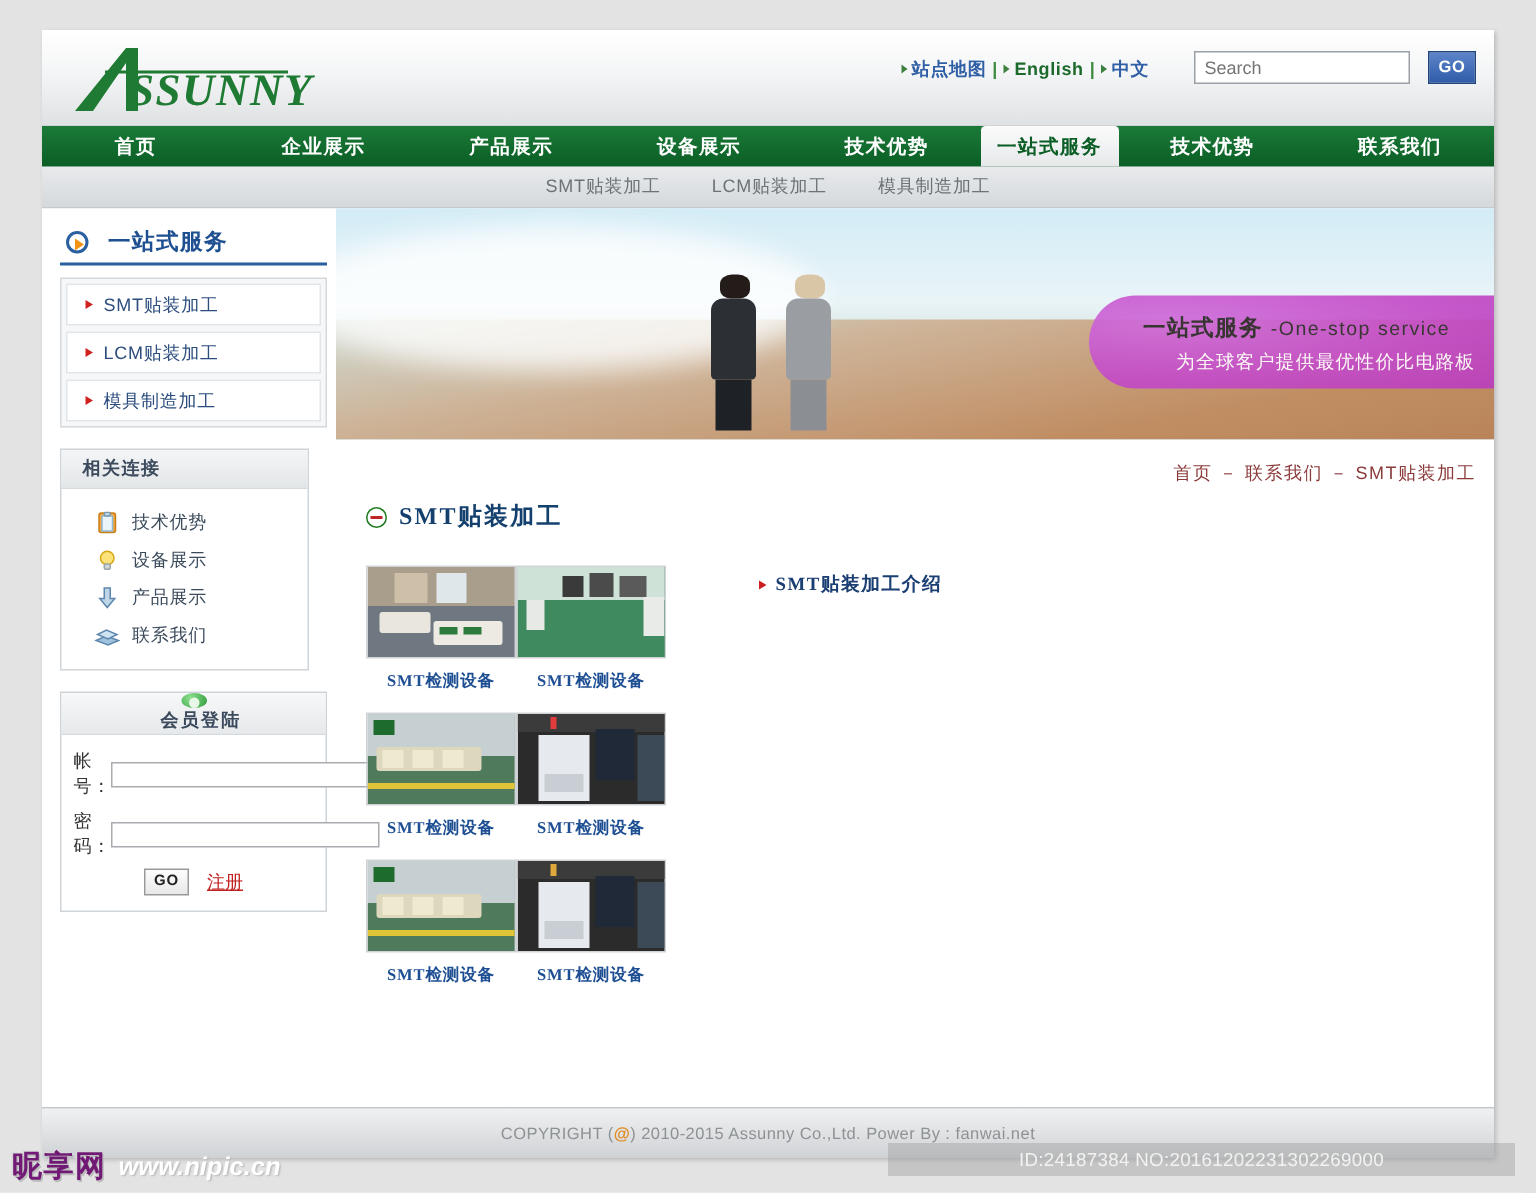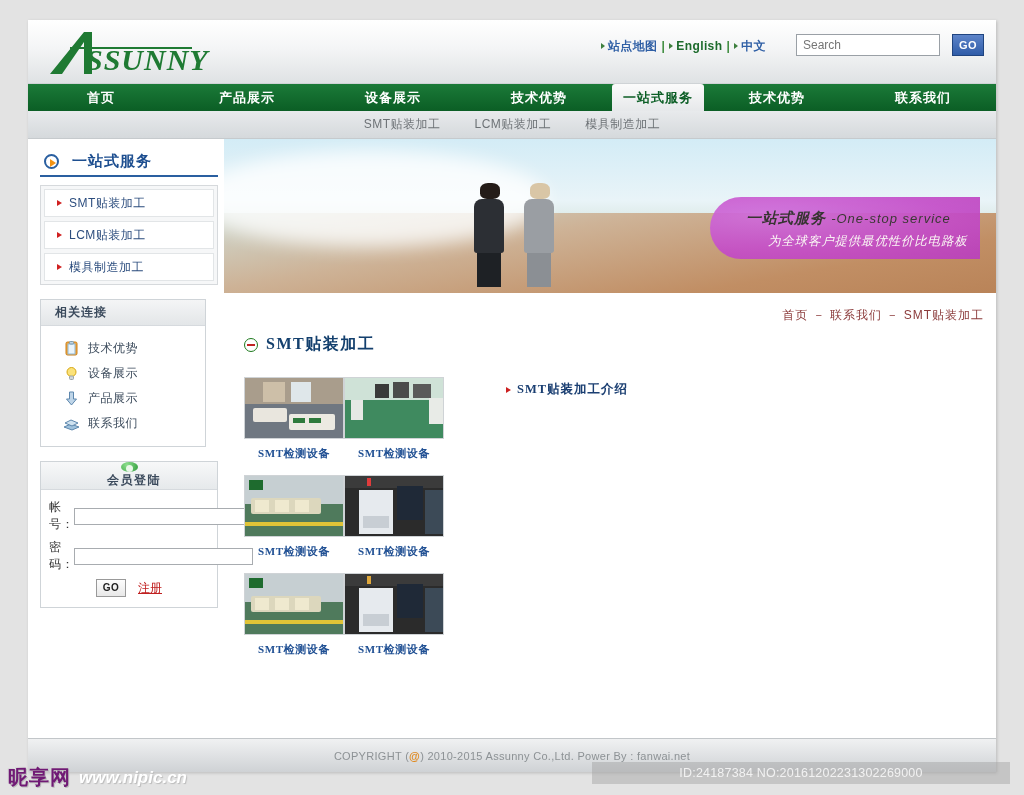--- a/index.html
+++ b/index.html
@@ -167,26 +167,25 @@
     position:absolute;left:0;bottom:0;width:100%;height:52%;
     background:linear-gradient(170deg,#cfd9d0 0%, #cdb093 35%, #c08a5e 75%, #b87f52 100%);
     opacity:.95;
   }
   .banner .blur1{position:absolute;left:-4%;top:8%;width:46%;height:62%;border-radius:50%;background:rgba(255,255,255,.78);filter:blur(9px);}
   .fig { position:absolute; bottom:6px; }
   .fig .head{width:20px;height:16px;border-radius:40% 40% 35% 35%;}
   .fig .body{width:30px;height:54px;border-radius:8px 8px 3px 3px;}
   .fig .legs{width:24px;height:34px;margin-left:3px;}
   .bubble {
-    position:absolute; right:16px; top:58px;
+    position:absolute; right:0; top:58px;
     width:270px; height:62px;
     border-radius:50px 0 0 50px;
     background: radial-gradient(ellipse at 20% 30%, #d06ddb 0%, #c44cc8 60%, #b93fbd 100%);
     opacity:.92;
-    font-style:italic;
   }
   .bubble .l1 {
     position:absolute; left:36px; top:12px;
     font-size:15px; font-weight:bold; color:#2b2b2b; letter-spacing:1px; white-space:nowrap;
   }
   .bubble .l1 .en { font-size:13px; font-weight:normal; color:#2f2f2f;}
   .bubble .l2 {
     position:absolute; left:58px; top:36px;
     font-size:12.5px; color:#ffffff; letter-spacing:.8px; white-space:nowrap;
   }
@@ -274,20 +273,21 @@
     <div class="toplinks">
       <span class="tri"></span><a>站点地图</a><span class="sep">|</span><span class="tri"></span><a class="en">English</a><span class="sep">|</span><span class="tri"></span><a>中文</a>
     </div>
 
     <input class="searchbox" value="" placeholder="Search" style="">
     <div class="gobtn">GO</div>
   </div>
 
   <div class="nav">
     <div class="item">首页</div>
+    <div class="item">企业展示</div>
     <div class="item">产品展示</div>
     <div class="item">设备展示</div>
     <div class="item">技术优势</div>
     <div class="item active">一站式服务</div>
     <div class="item">技术优势</div>
     <div class="item">联系我们</div>
   </div>
 
   <div class="subnav">
     <div class="sitem">SMT贴装加工</div>

